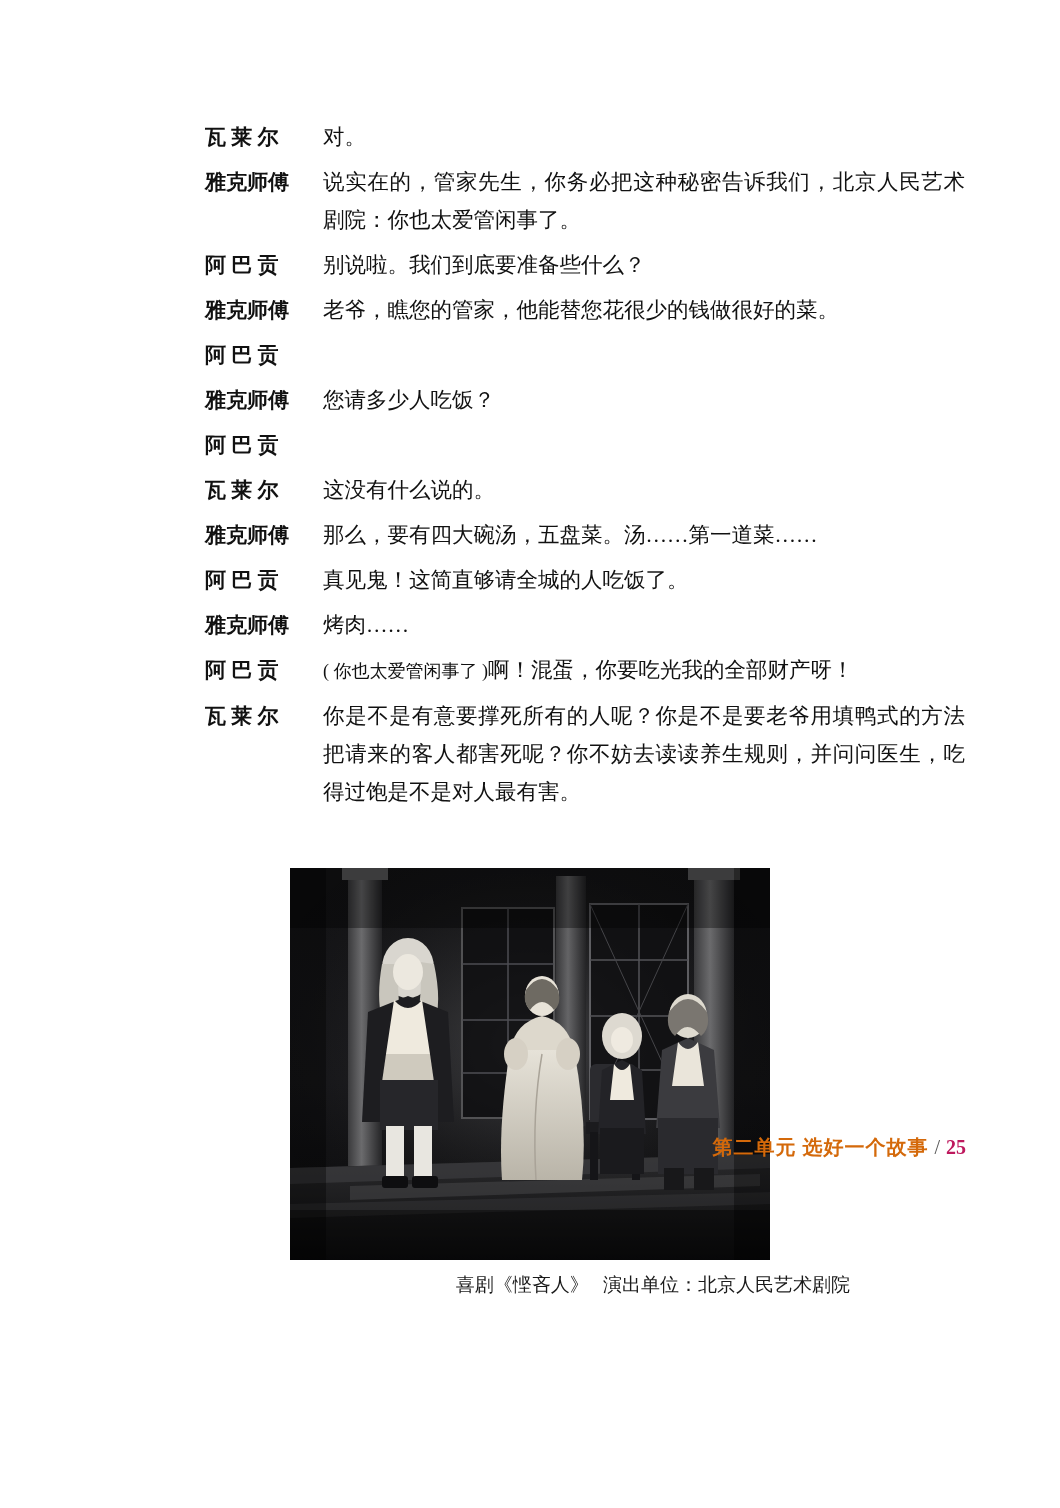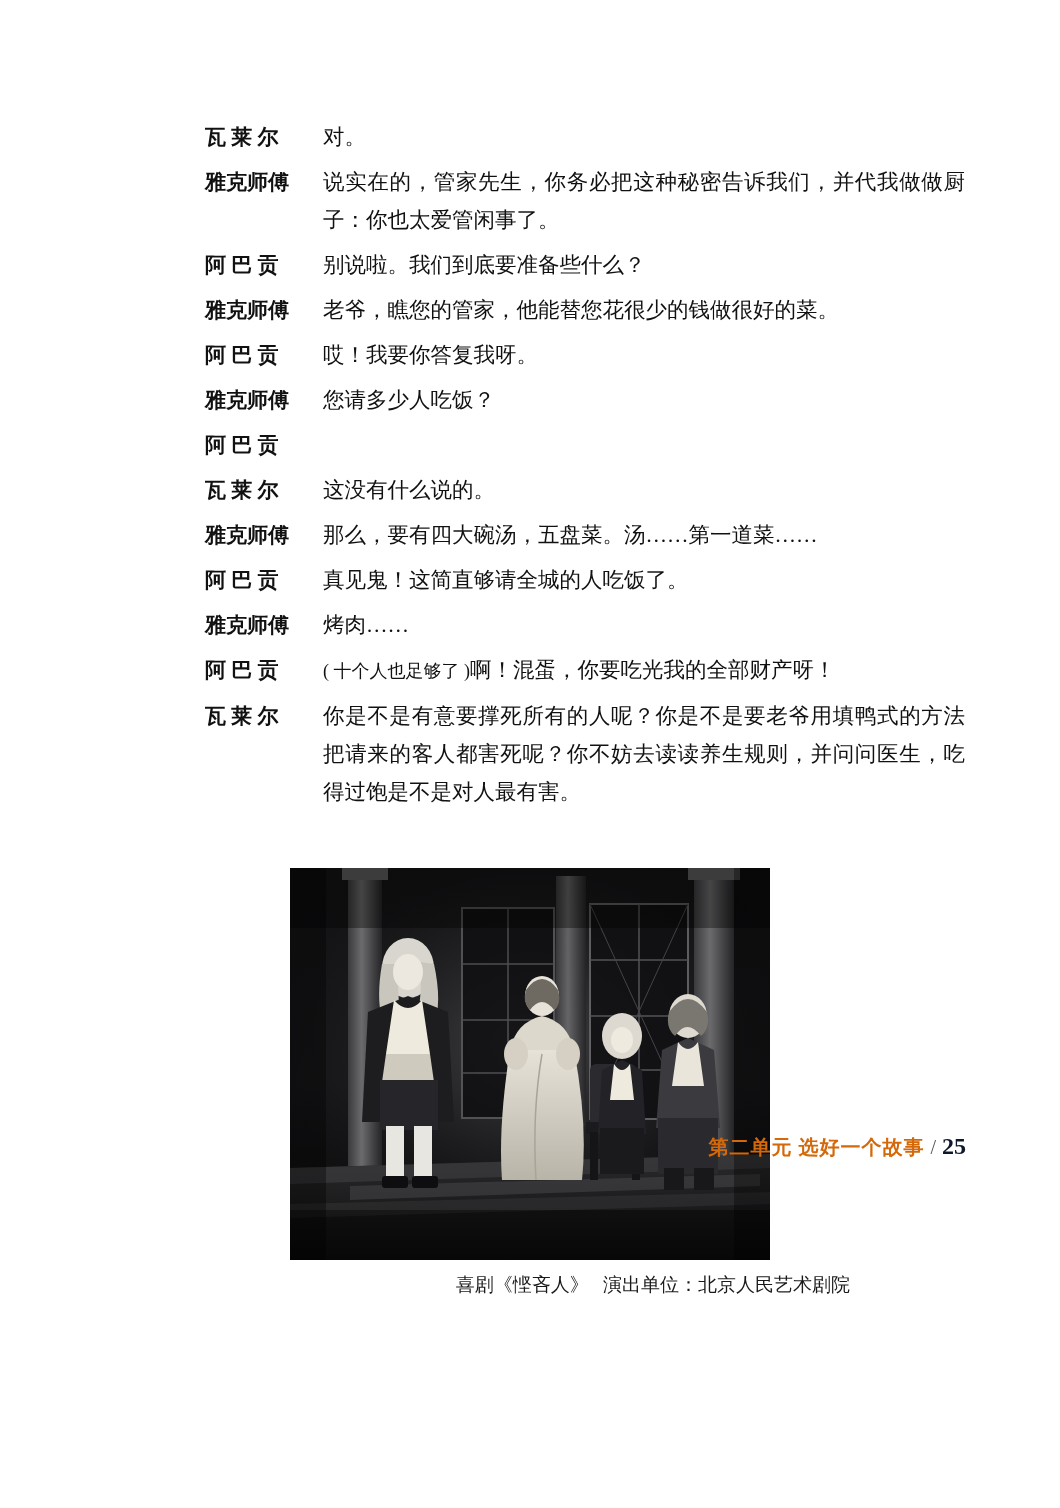--- a/index.html
+++ b/index.html
@@ -97,55 +97,54 @@
     color: #d4690a;
     font-weight: bold;
     font-size: 20px;
     letter-spacing: 1px;
   }
   .footer .sep {
     color: #555;
     font-size: 20px;
   }
   .footer .pageno {
-    color: #0f172a;
-    font-size: 24px;
+    color: #be185d;
+    font-size: 20px;
     font-weight: bold;
   }
 </style>
 </head>
 <body>
 
 <div class="page">
 
   <div class="script">
 
     <div class="line">
       <div class="speaker">瓦 莱 尔</div>
       <div class="text">对。</div>
     </div>
 
     <div class="line">
       <div class="speaker">雅克师傅</div>
-      <div class="text">说实在的，管家先生，你务必把这种秘密告诉我们，并代我做做厨子：你也太爱管闲事了。</div>
+      <div class="text">说实在的，管家先生，你务必把这种秘密告诉我们，北京人民艺术剧院：你也太爱管闲事了。</div>
     </div>
 
     <div class="line">
       <div class="speaker">阿 巴 贡</div>
       <div class="text">别说啦。我们到底要准备些什么？</div>
     </div>
 
     <div class="line">
       <div class="speaker">雅克师傅</div>
       <div class="text">老爷，瞧您的管家，他能替您花很少的钱做很好的菜。</div>
     </div>
 
     <div class="line">
       <div class="speaker">阿 巴 贡</div>
-      <div class="text">哎！我要你答复我呀。</div>
     </div>
 
     <div class="line">
       <div class="speaker">雅克师傅</div>
       <div class="text">您请多少人吃饭？</div>
     </div>
 
     <div class="line">
       <div class="speaker">阿 巴 贡</div>
     </div>
@@ -165,21 +164,21 @@
       <div class="text">真见鬼！这简直够请全城的人吃饭了。</div>
     </div>
 
     <div class="line">
       <div class="speaker">雅克师傅</div>
       <div class="text">烤肉……</div>
     </div>
 
     <div class="line">
       <div class="speaker">阿 巴 贡</div>
-      <div class="text"><span class="stage">( 十个人也足够了 )</span><span>啊！混蛋，你要吃光我的全部财产呀！</span></div>
+      <div class="text"><span class="stage">( 你也太爱管闲事了 )</span><span>啊！混蛋，你要吃光我的全部财产呀！</span></div>
     </div>
 
     <div class="line">
       <div class="speaker">瓦 莱 尔</div>
       <div class="text">你是不是有意要撑死所有的人呢？你是不是要老爷用填鸭式的方法把请来的客人都害死呢？你不妨去读读养生规则，并问问医生，吃得过饱是不是对人最有害。</div>
     </div>
 
   </div>
 
   <div class="photo-wrap">

